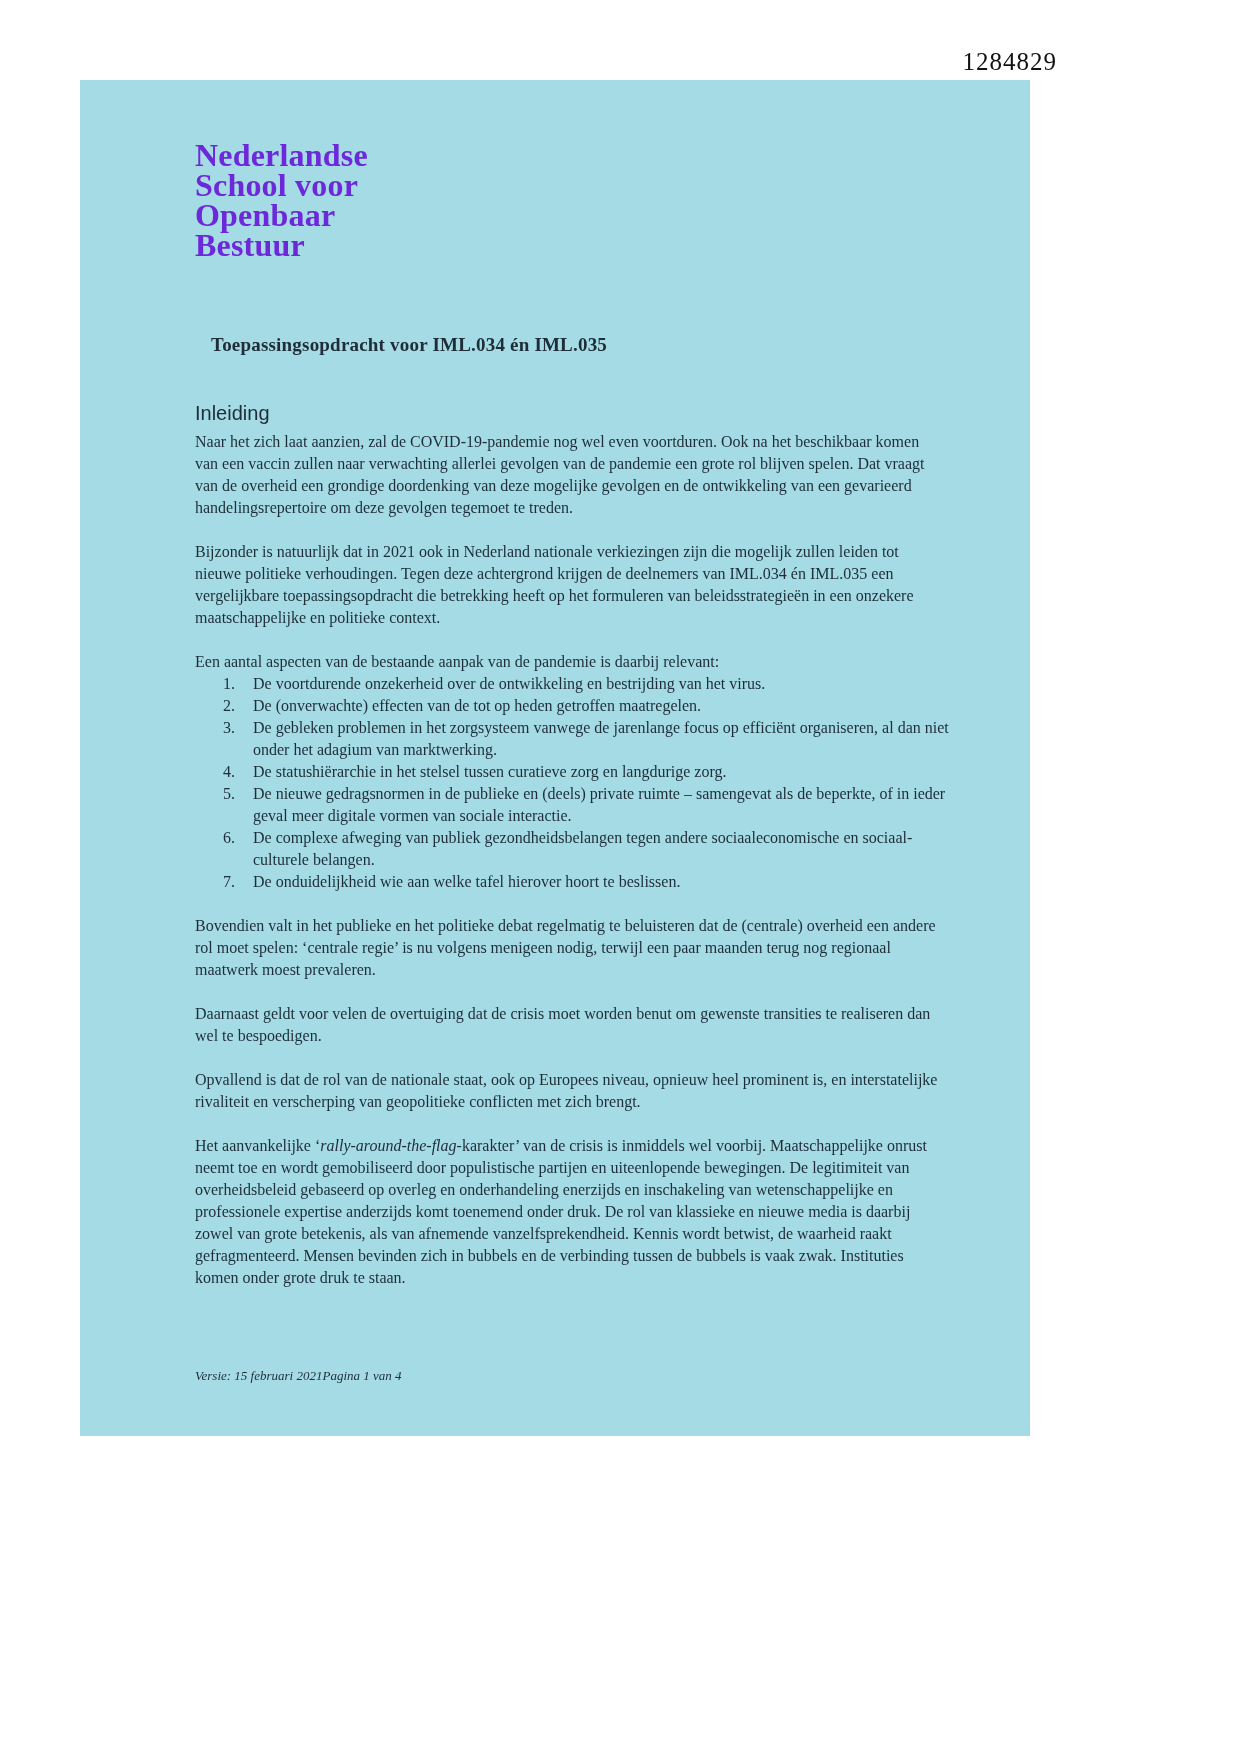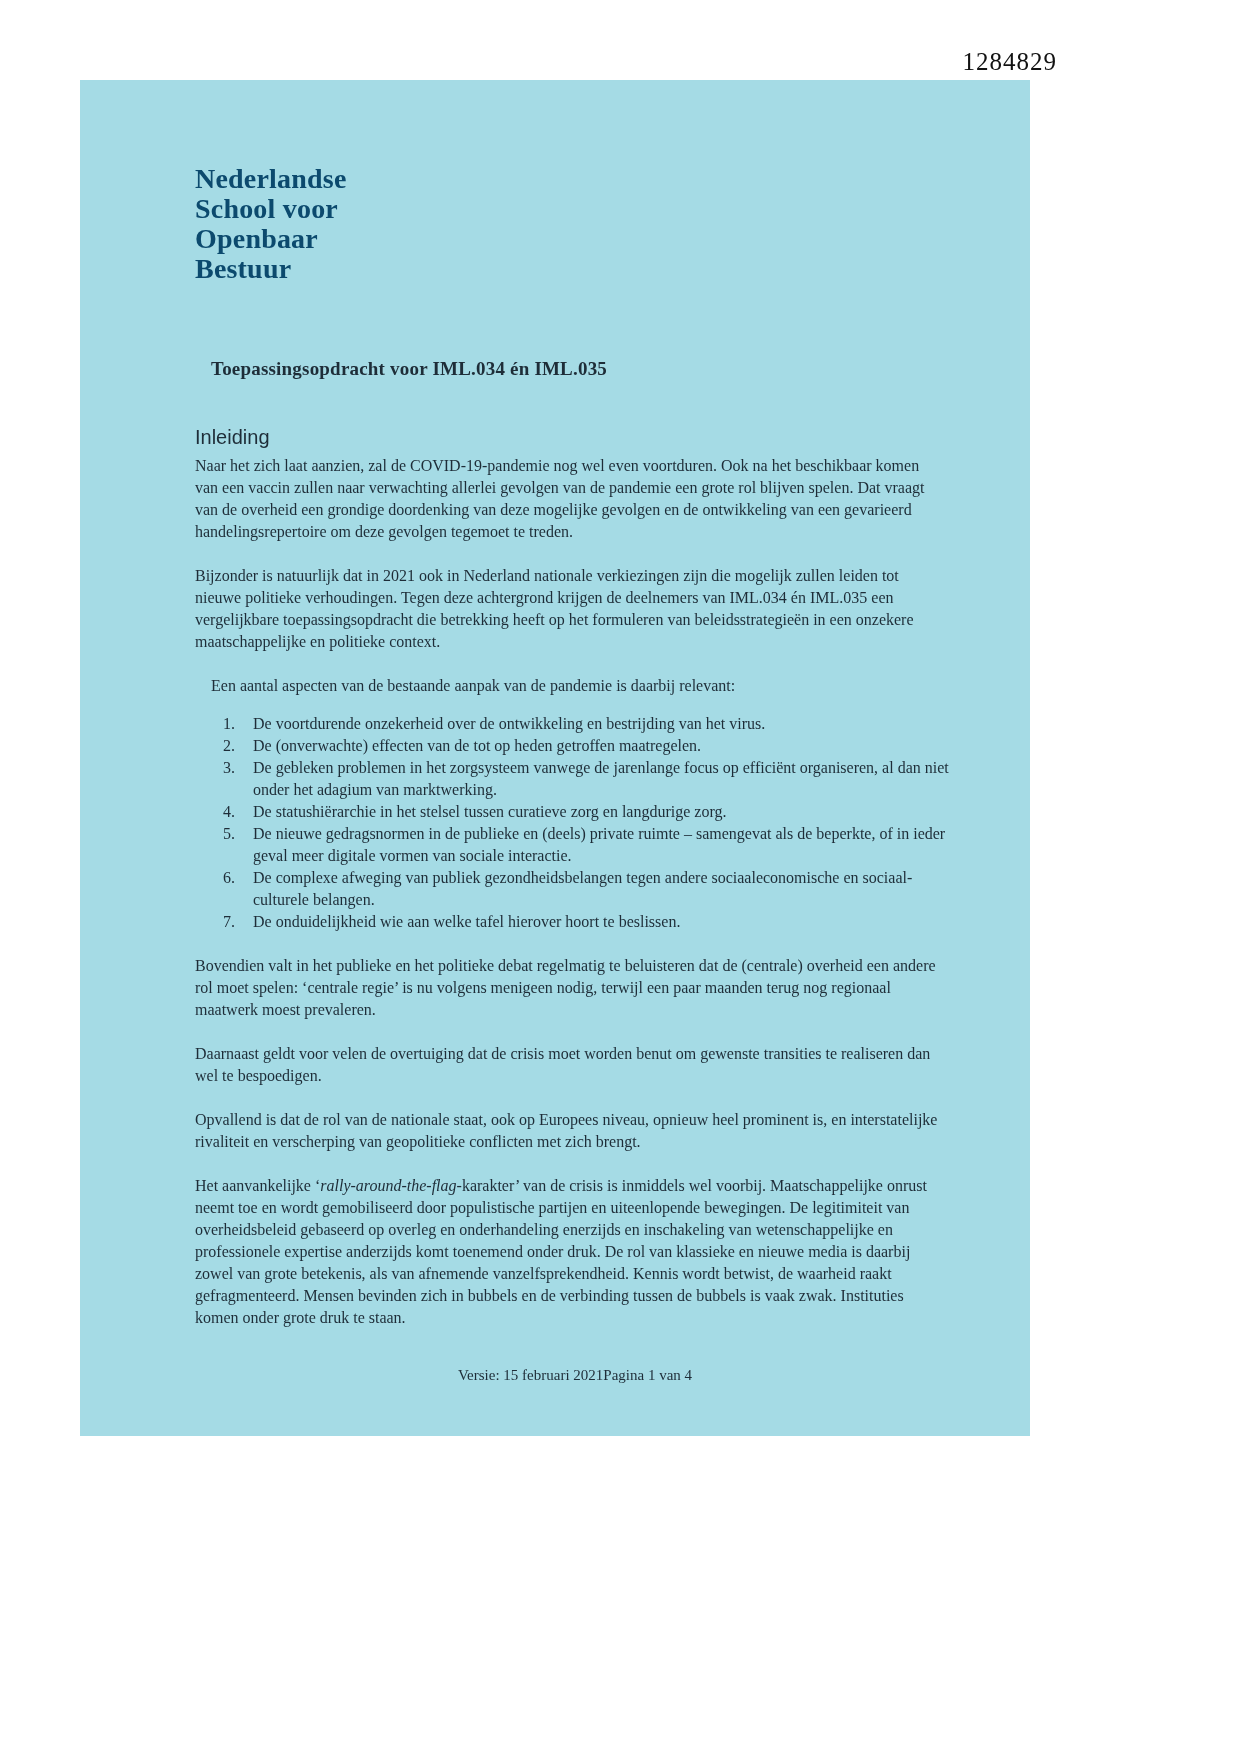--- a/index.html
+++ b/index.html
@@ -34,25 +34,24 @@
     height: 1356px;
     background: var(--page-bg);
     color: var(--text-color);
   }
   .content {
     padding: 60px 75px 0 115px;
   }
   .logo {
     font-family: "Liberation Serif", serif;
     font-weight: 700;
-    font-size: 28px;
+    font-size: 32px;
     line-height: 30px;
-    color: #0c4a6e;
+    color: #6d28d9;
     letter-spacing: 0.2px;
-    margin-top: 24px;
   }
   .doc-title {
     margin: 74px 0 0 16px;
     font-size: 19px;
     font-weight: 700;
     letter-spacing: 0.2px;
   }
   .section-heading {
     font-family: "Liberation Sans", sans-serif;
     font-size: 20px;
@@ -63,21 +62,21 @@
     margin-top: 46px;
   }
   p.body-text {
     font-size: 16px;
     line-height: 22px;
     margin: 0 14px 22px 0;
   }
   .list-intro {
     font-size: 16px;
     line-height: 22px;
-    margin: 16px;
+    margin: 0;
   }
   .aspect-list {
     margin: 0 0 22px 0;
   }
   .list-item {
     display: flex;
     font-size: 16px;
     line-height: 22px;
     margin-left: 28px;
   }
@@ -88,22 +87,23 @@
   .list-item .txt {
     flex: 1;
   }
   .italic { font-style: italic; }
   .footer {
     position: absolute;
     left: 115px;
     right: 75px;
     bottom: 52px;
     display: flex;
-    justify-content: center;
-    font-size: 15px;
+    justify-content: flex-start;
+    font-size: 13px;
+    font-style: italic;
   }
 </style>
 </head>
 <body>
 
 <div class="scan-number">1284829</div>
 
 <div class="page">
   <div class="content">
 

